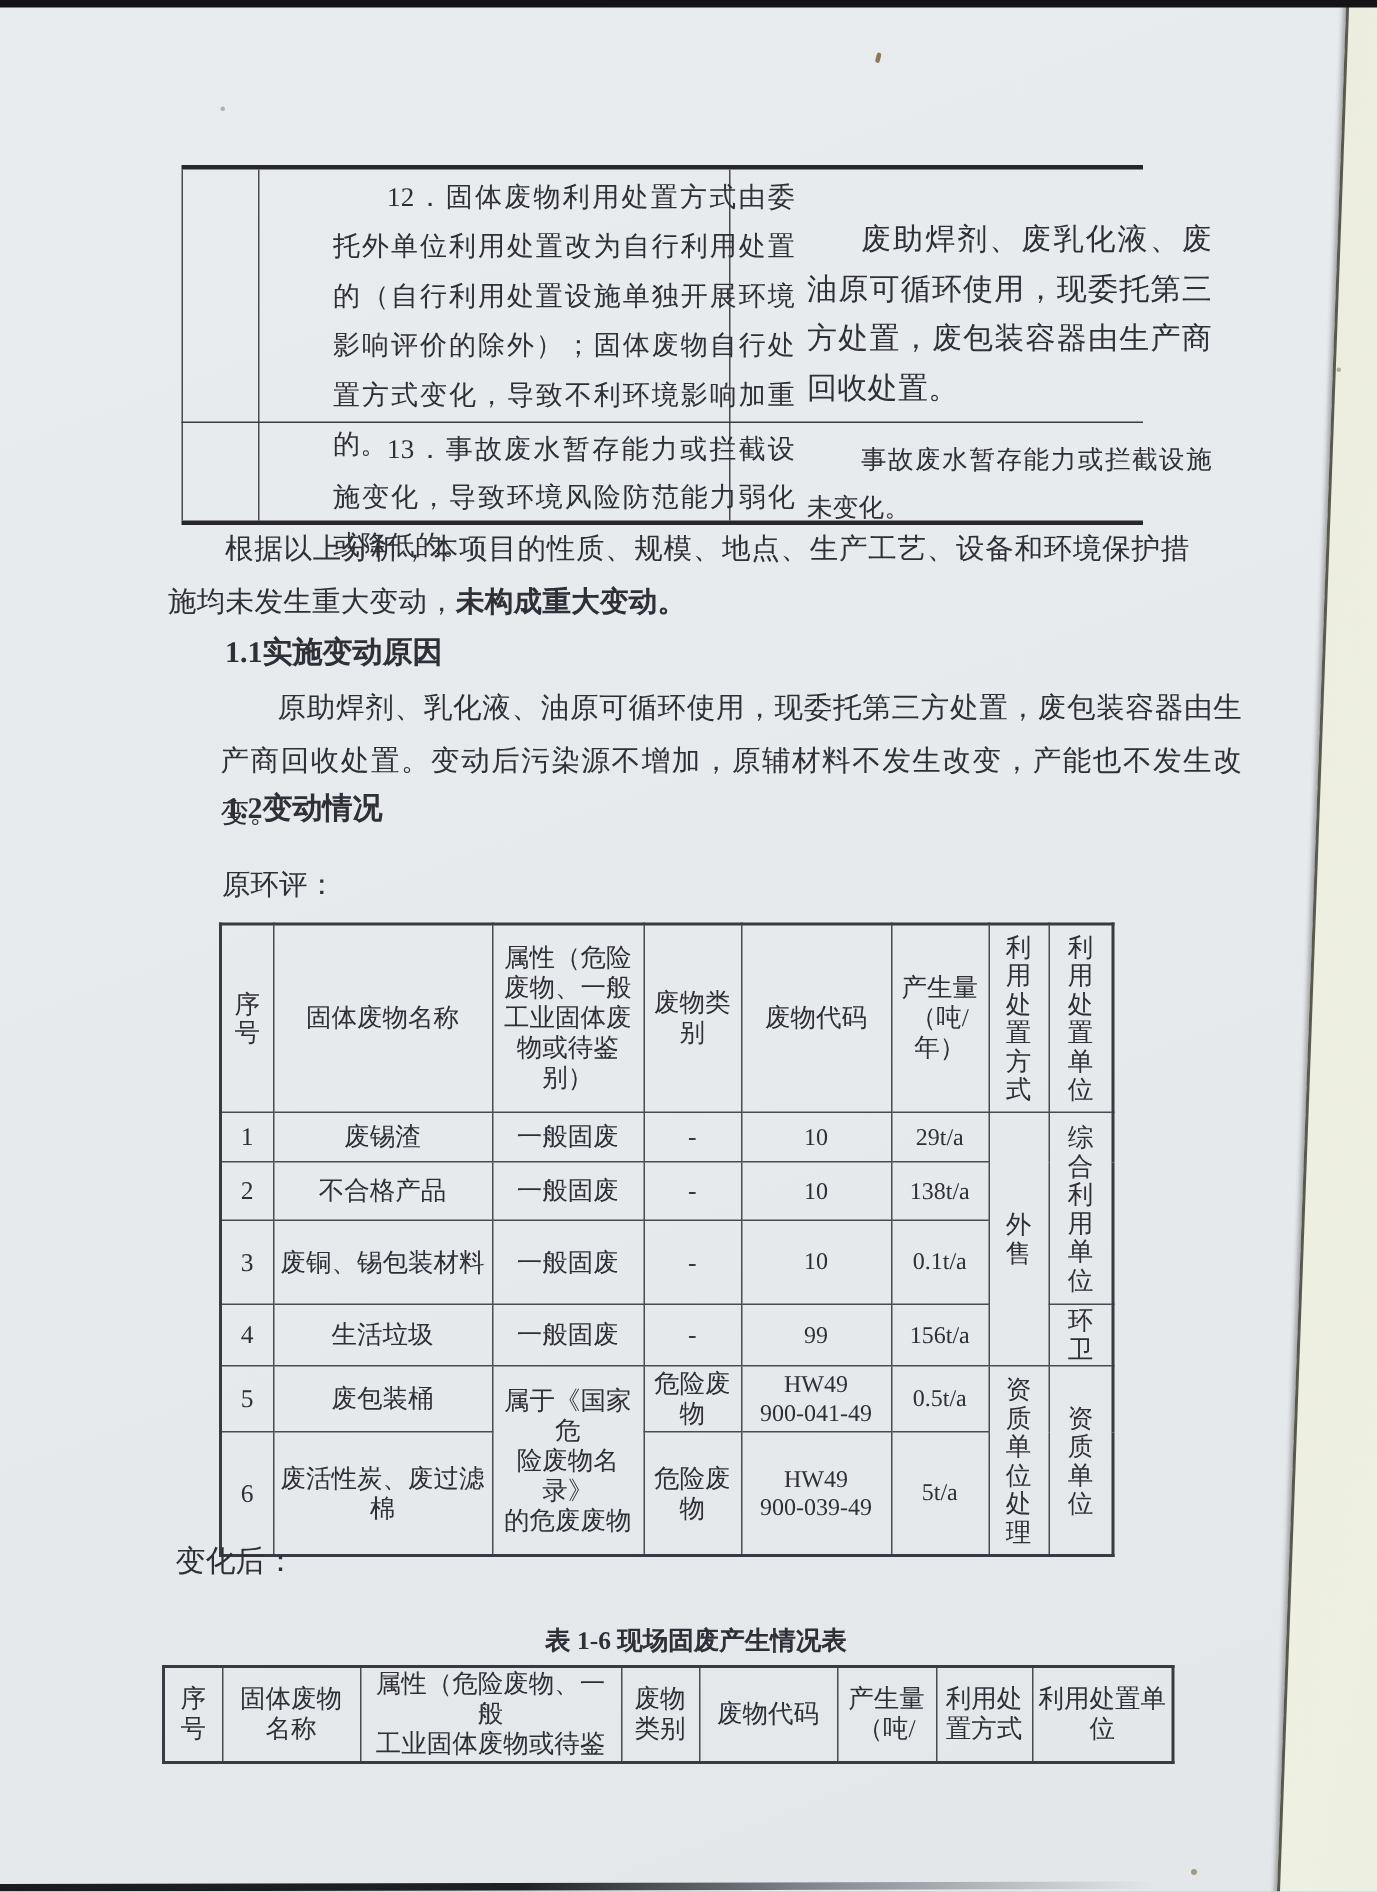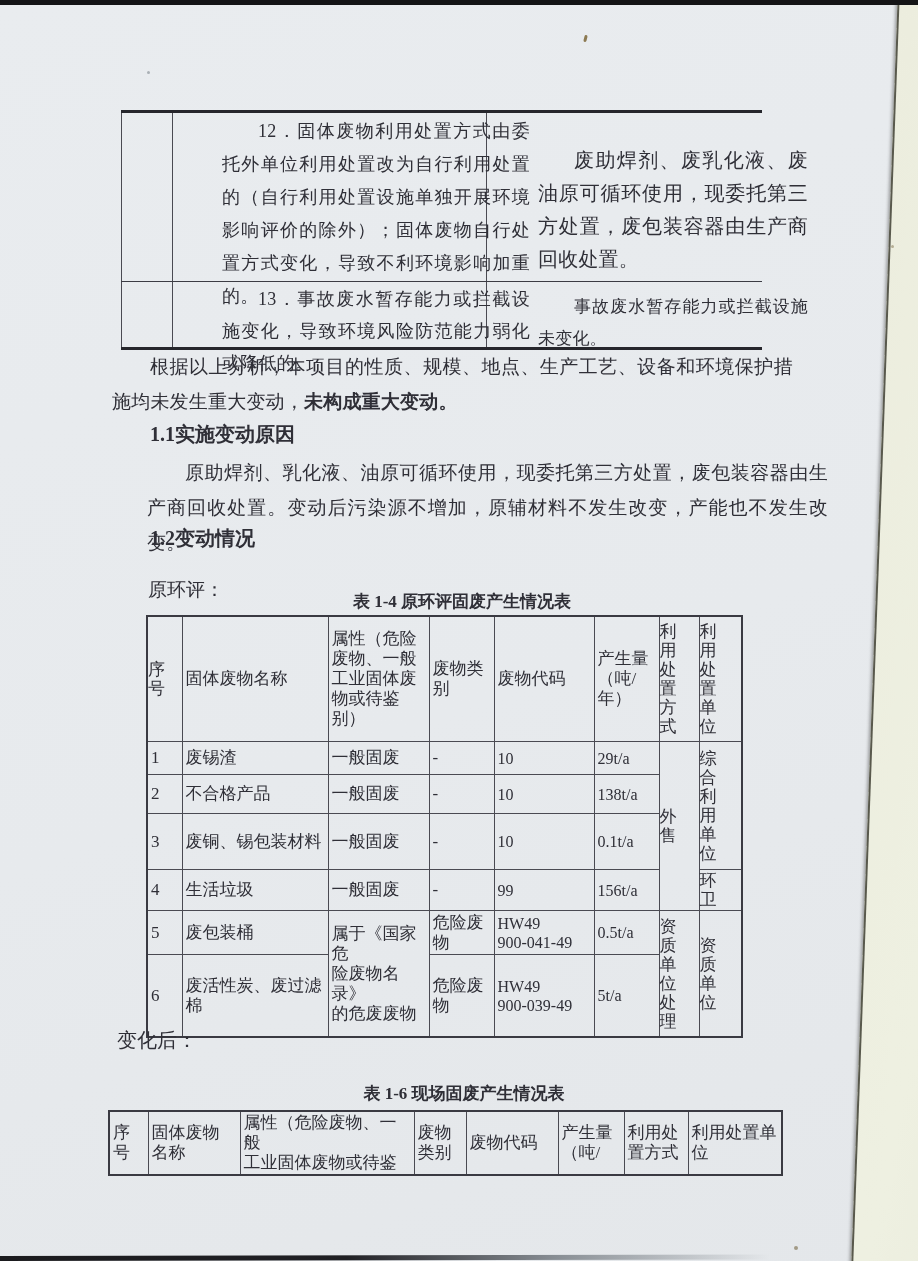--- a/index.html
+++ b/index.html
@@ -53,21 +53,21 @@
   .h12{top:525px;}
   .plain-label{position:absolute;font-size:19px;margin:0;z-index:2;}
   .lbl-orig{left:148px;top:577px;}
   .lbl-after{left:117px;top:1027px;font-size:20px;}
   .tbl-caption{position:absolute;text-align:center;font-size:17px;font-weight:700;margin:0;z-index:2;}
   .cap14{left:146px;top:590px;width:632px;}
   .cap16{left:146px;top:1082px;width:636px;}
   
   table.grid{position:absolute;border-collapse:collapse;table-layout:fixed;z-index:2;
     background:transparent;}
-  table.grid td{border:1px solid #4a4a52;text-align:left;vertical-align:middle;
+  table.grid td{border:1px solid #4a4a52;text-align:center;vertical-align:middle;
     white-space:pre-line;padding:1px 3px;font-size:17px;line-height:20px;color:#2f2f37;font-family:Liberation Serif, serif;}
   .t14{left:146px;top:615px;width:595px;border:2px solid #3a3a42;}
   .t14 tr.hrow td{height:122px;}
   .t14 tr.r1 td{height:30px;}
   .t14 tr.r2 td{height:36px;}
   .t14 tr.r3 td{height:53px;}
   .t14 tr.r4 td{height:37px;}
   .t14 tr.r5 td{height:41px;}
   .t14 tr.r6 td{height:79px;}
   .t14 td.vstack{line-height:19px;padding:1px 0;}
@@ -102,21 +102,20 @@
   <p class="para p1"><span>根据以上分析，本项目的性质、规模、地点、生产工艺、设备和环境保护措施均未发生重大变动，</span><span class="bold">未构成重大变动。</span></p>
 
   <h3 class="heading h11">1.1实施变动原因</h3>
 
   <p class="para p2">原助焊剂、乳化液、油原可循环使用，现委托第三方处置，废包装容器由生产商回收处置。变动后污染源不增加，原辅材料不发生改变，产能也不发生改变。</p>
 
   <h3 class="heading h12">1.2变动情况</h3>
 
   <p class="plain-label lbl-orig">原环评：</p>
 
-  <p class="tbl-caption cap14">表 1-4 原环评固废产生情况表</p>
 
   <table class="grid t14">
     <colgroup>
       <col style="width:35px">
         <col style="width:146px">
         <col style="width:101px">
       <col style="width:65px">
         <col style="width:100px">
         <col style="width:65px">
       <col style="width:40px">

